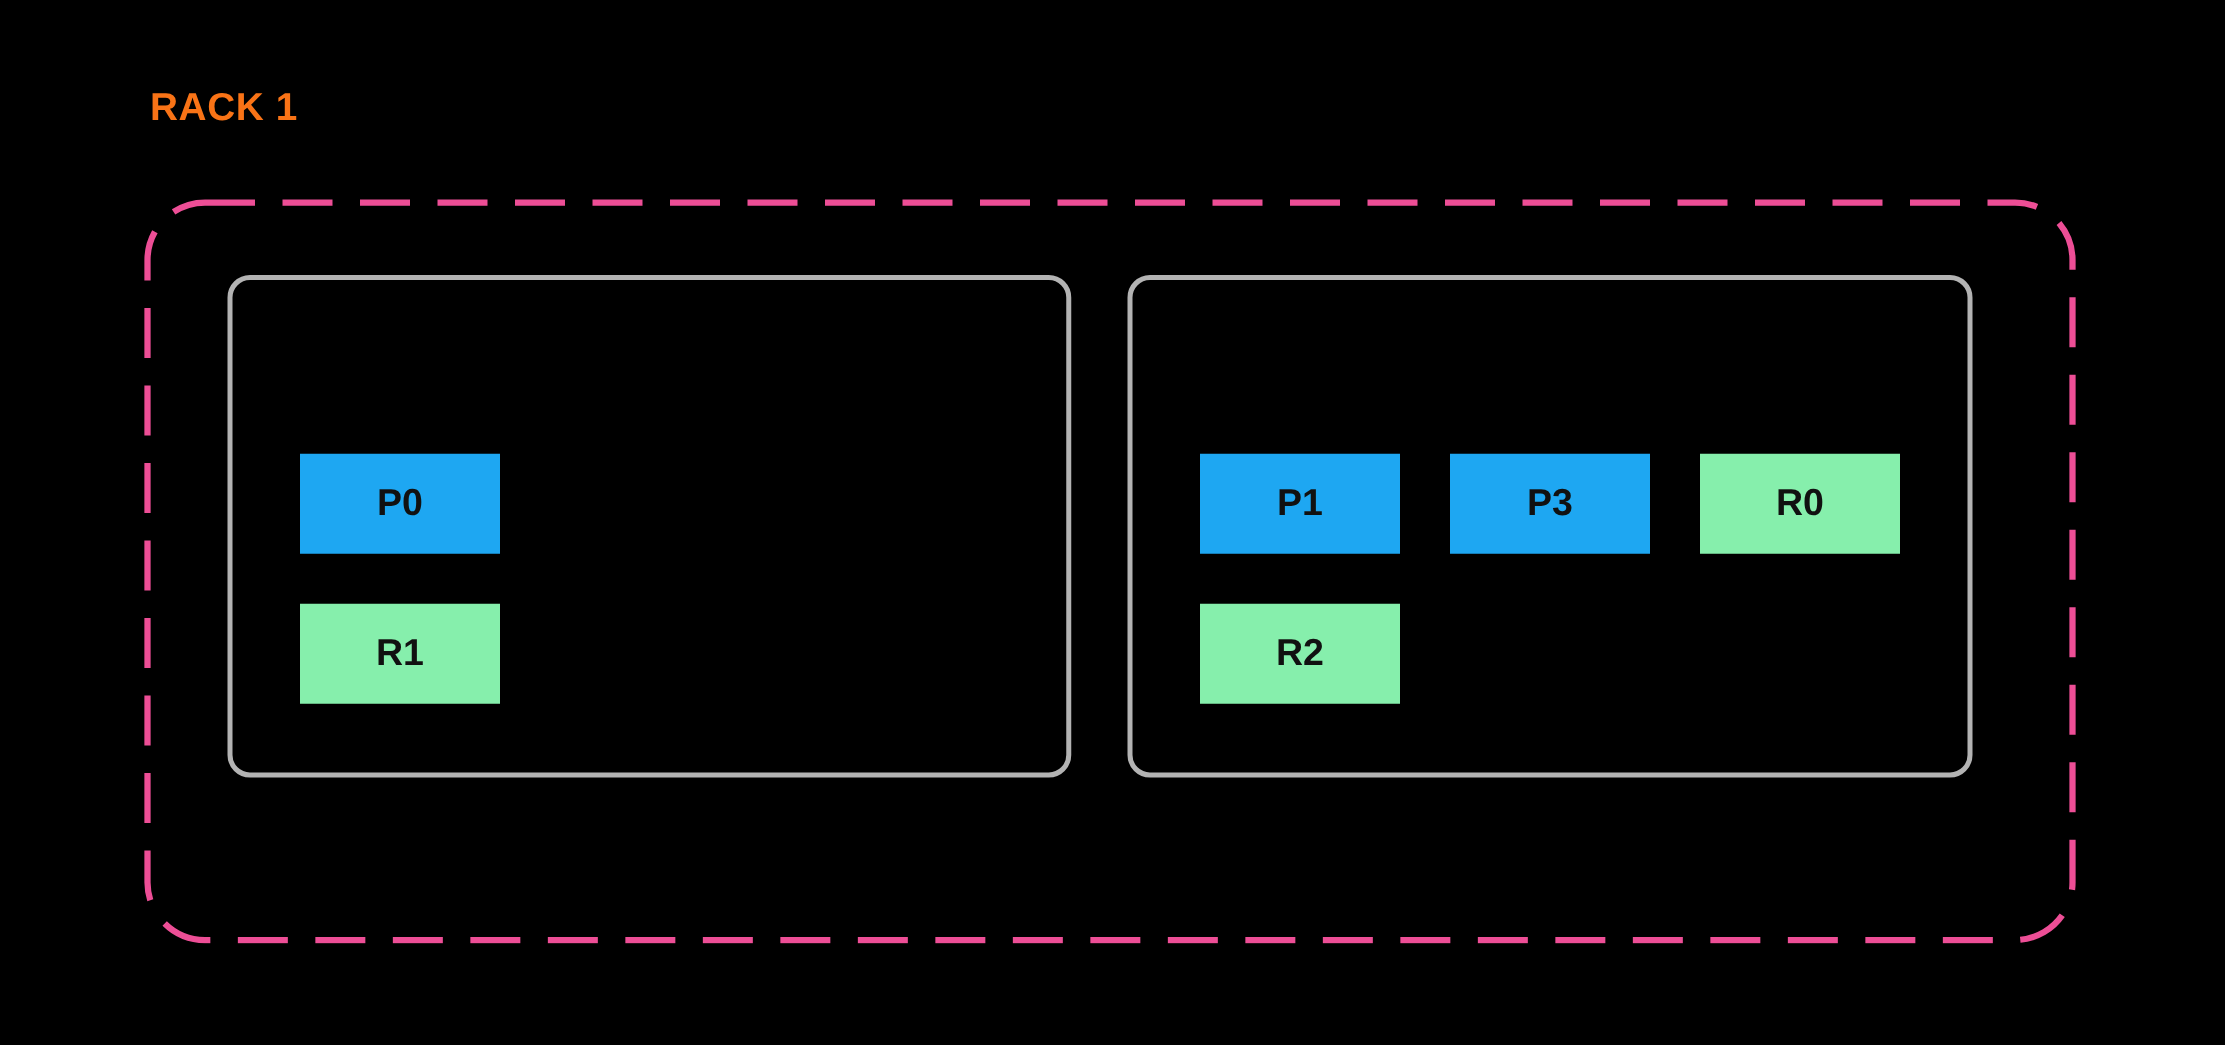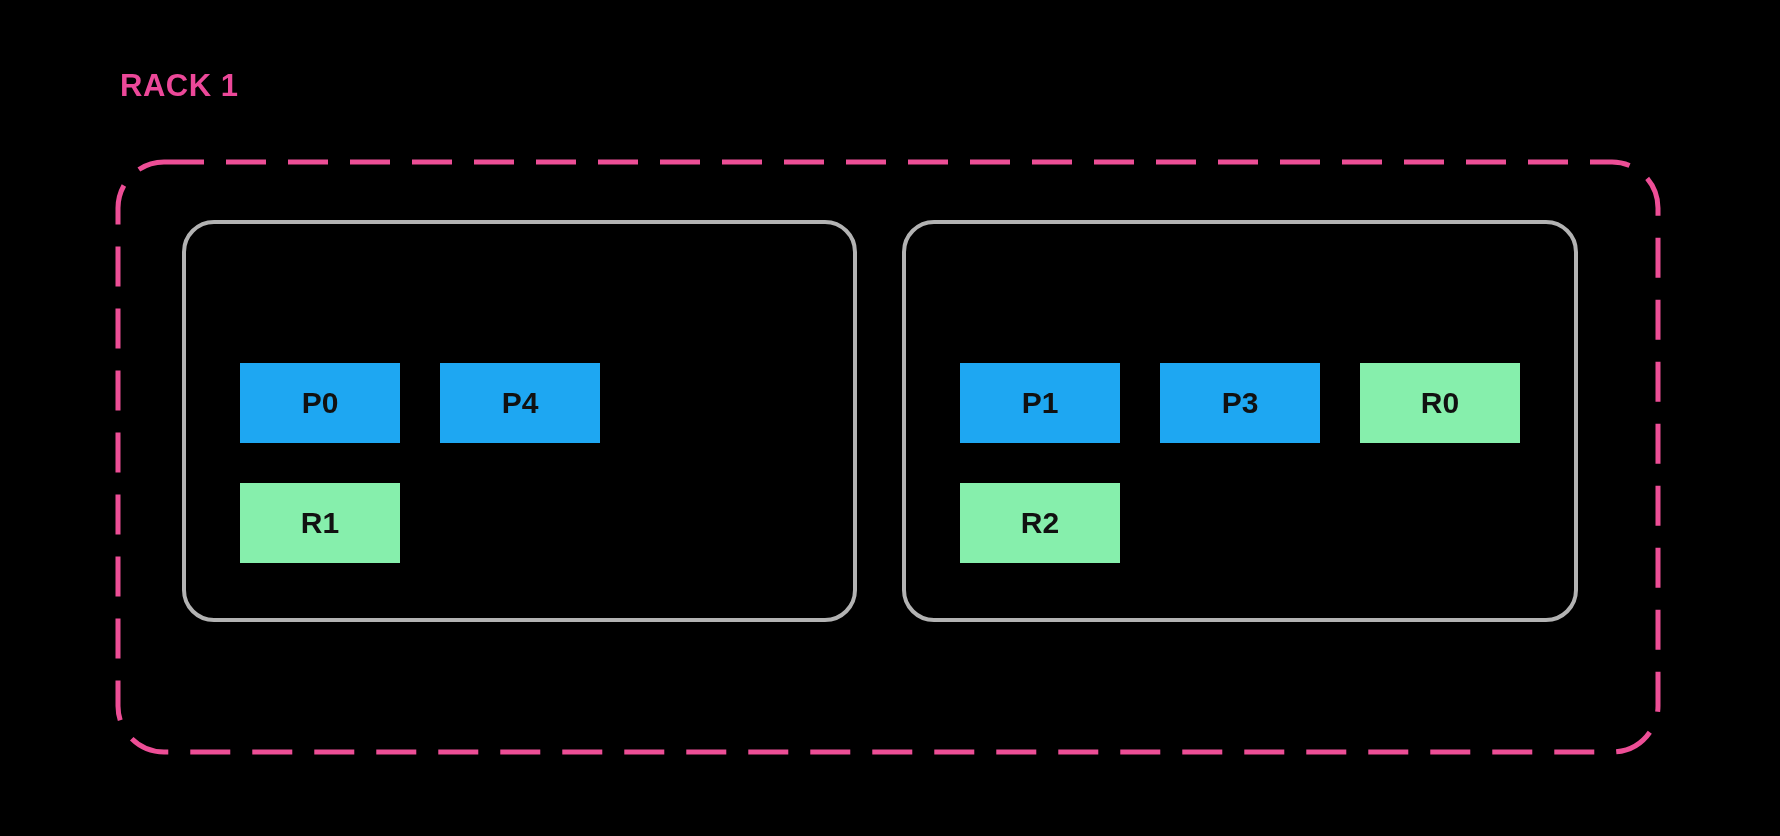--- a/index.html
+++ b/index.html
@@ -15,38 +15,38 @@
     background: #000000;
     overflow: hidden;
   }
   .rack-label {
     position: absolute;
     left: 120px;
     top: 70px;
     font-size: 31px;
     line-height: 31px;
     font-weight: 700;
-    color: #ec4899;
+    color: #f97316;
     letter-spacing: 0.5px;
   }
   .rack-border-svg {
     position: absolute;
     left: 115px;
     top: 159px;
     width: 1546px;
     height: 596px;
   }
   .node {
     position: absolute;
     top: 220px;
     width: 675px;
     height: 402px;
     box-sizing: border-box;
     border: 4px solid #B3B3B3;
-    border-radius: 32px;
+    border-radius: 18px;
     background: transparent;
   }
   .node-left  { left: 182px; }
   .node-right { left: 902px; width: 676px; }
   .slots {
     position: absolute;
     left: 54px;
     top: 139px;
     display: flex;
     flex-direction: column;
@@ -78,21 +78,20 @@
   <div class="rack-label">RACK 1</div>
 
   <svg class="rack-border-svg" width="1546" height="596" viewBox="0 0 1546 596" aria-hidden="true">
     <rect x="3" y="3" width="1540" height="590" rx="46" ry="46" fill="none" stroke="#ED4E96" stroke-width="5" stroke-dasharray="40 22" stroke-linecap="butt"></rect>
   </svg>
 
   <div class="node node-left">
     <div class="slots">
       <div class="row">
         <div class="slot primary">P0</div>
-        <div class="slot primary">P4</div>
       </div>
       <div class="row">
         <div class="slot replica">R1</div>
       </div>
     </div>
   </div>
 
   <div class="node node-right">
     <div class="slots">
       <div class="row">

